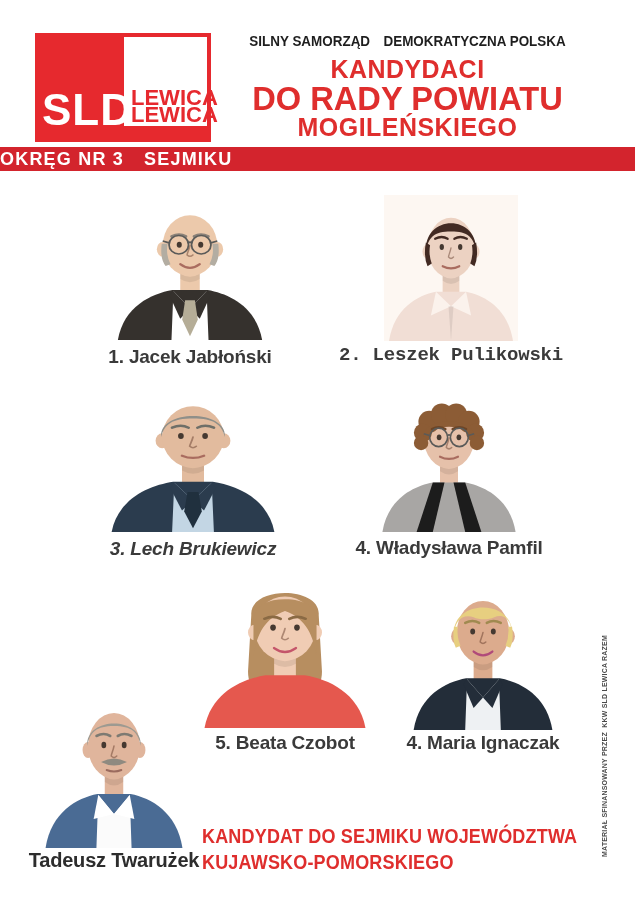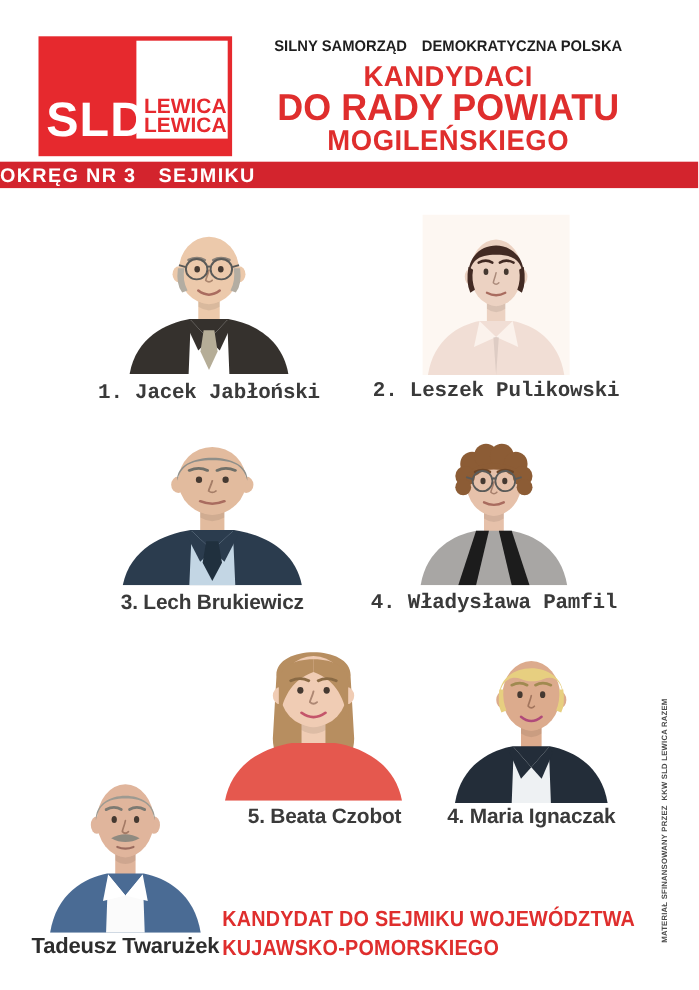--- a/index.html
+++ b/index.html
@@ -4,44 +4,44 @@
 <style>
   html,body{margin:0;padding:0;background:#ffffff;}
   .page{
     position:relative;width:635px;height:900px;background:#ffffff;overflow:hidden;
     font-family:"Liberation Sans",sans-serif;
   }
   
   .logo{position:absolute;left:35px;top:33px;width:176px;height:109px;background:var(--logo-red);}
   .logo .whitebox{position:absolute;left:89px;top:4px;width:83px;height:89px;background:#ffffff;}
   .logo .lr{position:absolute;left:7px;bottom:3px;color:var(--logo-red);
-    font-weight:700;font-size:19px;line-height:17px;letter-spacing:0;}
+    font-weight:700;font-size:22px;line-height:17px;letter-spacing:0;}
   .logo .sld{position:absolute;left:7px;bottom:14px;color:#ffffff;font-weight:700;
     font-size:44px;line-height:36px;letter-spacing:1px;}
   
   .titleblock{position:absolute;left:230px;top:33px;width:355px;text-align:center;transform:scaleX(.96);transform-origin:center top;}
   .tagline{display:flex;justify-content:center;gap:14px;font-weight:700;font-size:14px;color:#1e1e1e;letter-spacing:0;}
   .t1{margin-top:7px;color:var(--title-red);font-weight:800;font-size:26px;letter-spacing:.5px;line-height:26px;}
   .t2{color:var(--title-red);font-weight:800;font-size:34px;letter-spacing:0;line-height:33px;}
   .t3{color:var(--title-red);font-weight:800;font-size:26px;letter-spacing:.5px;line-height:25px;}
   
   .banner{position:absolute;left:0;top:147px;width:635px;height:24px;background:var(--banner-red);
     display:flex;align-items:center;gap:20px;
     color:#ffffff;font-weight:800;font-size:18px;letter-spacing:1.2px;}
   
   .card{position:absolute;}
   .photo{position:relative;width:100%;}
   .photo svg{display:block;}
   .caption{position:absolute;left:50%;transform:translateX(-50%);white-space:nowrap;
     text-align:center;font-weight:700;font-size:19px;color:#3a3a3a;letter-spacing:-.2px;}
-  .c1{left:112px;top:192px;width:156px;} .c1 .photo{height:148px;} .c1 .caption{top:154px;font-family:Liberation Mono, monospace;}
+  .c1{left:112px;top:192px;width:156px;} .c1 .photo{height:148px;} .c1 .caption{top:154px;}
   .c2{left:384px;top:195px;width:134px;} .c2 .photo{height:146px;} .c2 .caption{top:149px;font-family:Liberation Mono, monospace;}
-  .c3{left:105px;top:383px;width:176px;} .c3 .photo{height:149px;} .c3 .caption{top:155px;}
-  .c4{left:377px;top:385px;width:144px;} .c4 .photo{height:147px;} .c4 .caption{top:152px;font-family:Liberation Mono, monospace;}
-  .c5{left:198px;top:572px;width:174px;} .c5 .photo{height:156px;} .c5 .caption{top:160px;margin-left:10px;}
+  .c3{left:105px;top:383px;width:176px;} .c3 .photo{height:149px;} .c3 .caption{top:155px;font-style:italic;}
+  .c4{left:377px;top:385px;width:144px;} .c4 .photo{height:147px;} .c4 .caption{top:152px;}
+  .c5{left:198px;top:572px;width:174px;} .c5 .photo{height:156px;} .c5 .caption{top:160px;}
   .c6{left:408px;top:577px;width:150px;} .c6 .photo{height:153px;} .c6 .caption{top:155px;}
   .c7{left:40px;top:688px;width:148px;} .c7 .photo{height:160px;}
   .c7 .caption{top:161px;font-size:20px;color:#2d2d2d;}
   
   .sejmik-label{position:absolute;left:202px;top:823px;transform:scaleX(.9);transform-origin:left top;
     color:var(--title-red);font-weight:800;font-size:20px;line-height:26px;letter-spacing:.2px;white-space:nowrap;}
   
   .disclaimer{position:absolute;left:519px;top:764px;width:175px;height:11px;
     transform:rotate(-90deg);transform-origin:center center;
     font-size:7px;font-weight:600;color:#4a4a4a;white-space:pre;letter-spacing:.2px;}

